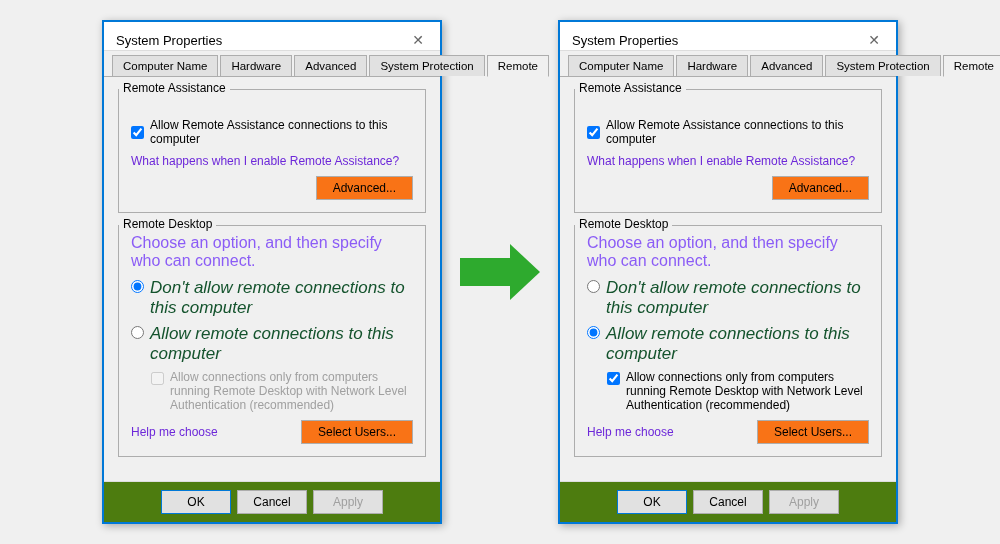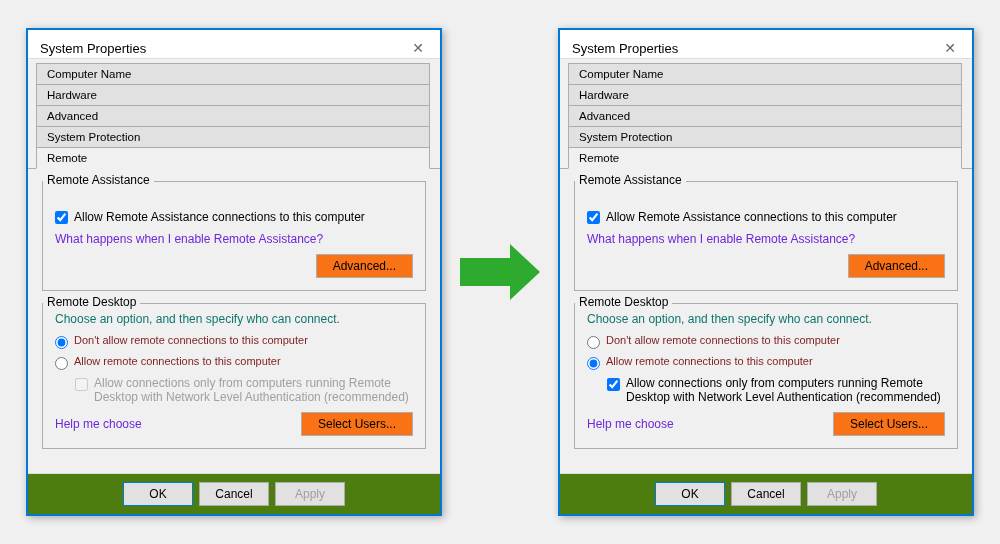--- a/index.html
+++ b/index.html
@@ -17,21 +17,21 @@
     .scene {
       display: flex;
       align-items: center;
       justify-content: center;
       gap: 18px;
       width: 100%;
       height: 100%;
       padding: 20px;
     }
     .dialog {
-      width: 416px;
+      width: 340px;
       background: #f0f0f0;
       border: 2px solid #0078d7;
       box-shadow: 2px 2px 8px rgba(0,0,0,0.3);
       display: flex;
       flex-direction: column;
     }
     .title-bar {
       background: #ffffff;
       display: flex;
       align-items: center;
@@ -55,21 +55,20 @@
       display: flex;
       align-items: center;
       justify-content: center;
     }
     .tabs {
       display: flex;
       background: #f0f0f0;
       padding: 4px 8px 0 8px;
       border-bottom: 1px solid #adadad;
       flex-wrap: nowrap;
-      flex-direction: column;
     }
     .tab {
       padding: 4px 10px;
       font-size: 11.5px;
       cursor: pointer;
       background: #e1e1e1;
       border: 1px solid #adadad;
       border-bottom: none;
       margin-right: 2px;
       color: #000;
@@ -136,22 +135,23 @@
       display: flex;
       align-items: flex-start;
       gap: 6px;
       margin-bottom: 6px;
     }
     .radio-row input[type=radio] {
       margin-top: 2px;
       cursor: pointer;
     }
     .radio-label {
-      font-size: 11px;
-      color: #7f1d1d;
+      font-size: 17px;
+      color: #14532d;
+      font-style: italic;
     }
     .sub-checkbox {
       display: flex;
       align-items: flex-start;
       gap: 6px;
       margin-left: 20px;
       margin-top: 4px;
     }
     .sub-checkbox input[type=checkbox] {
       margin-top: 2px;
@@ -221,23 +221,23 @@
       margin-right: 0;
     }
     .arrow-head {
       width: 0;
       height: 0;
       border-top: 28px solid transparent;
       border-bottom: 28px solid transparent;
       border-left: 30px solid #2eaa2e;
     }
     .group-desktop-label {
-      font-size: 12px;
+      font-size: 16px;
       margin-bottom: 8px;
-      color: #0f766e;
+      color: #8b5cf6;
     }
   </style>
 </head>
 <body>
 
 <div class="scene">
 
   <div class="dialog">
     <div class="title-bar">
       <span class="title-bar-text">System Properties</span>

